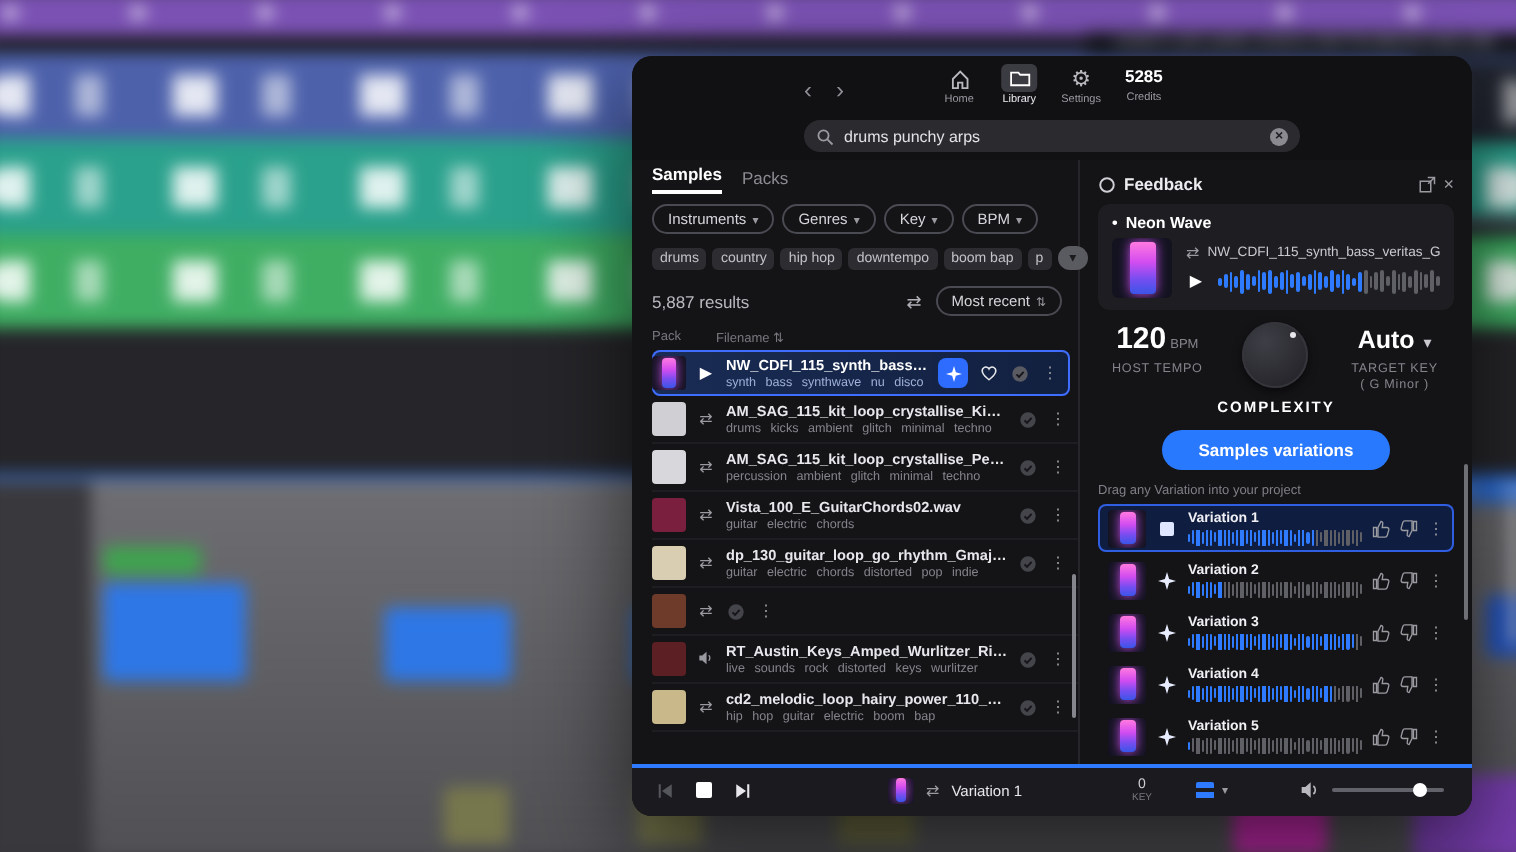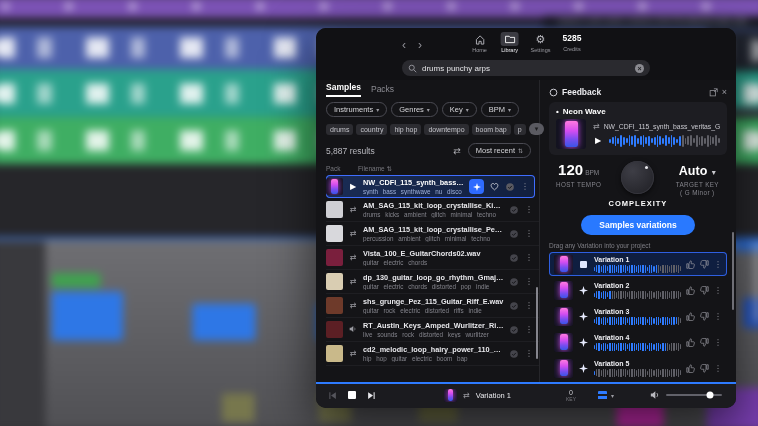--- a/index.html
+++ b/index.html
@@ -391,24 +391,20 @@
                     <path d="M3.9 6.2l1.5 1.5 2.8-3" fill="none" stroke="#16161a" stroke-width="1.2"></path>
                   </svg>
                 </span>
               <span class="kebab">⋮</span>
             </div>
           </div>
 
           <div class="srow">
             <div class="art" style="background: rgb(110, 58, 42);"></div>
             <span class="loopg">⇄</span>
-            <div class="meta">
-              <div class="fname">shs_grunge_Pez_115_Guitar_Riff_E.wav</div>
-              <div class="tags">guitar rock electric distorted riffs indie</div>
-            </div>
             <div class="acts">
               <span class="ic">
                   <svg width="10" height="10" viewBox="0 0 12 12">
                     <circle cx="6" cy="6" r="4.6" fill="#44444b"></circle>
                     <path d="M3.9 6.2l1.5 1.5 2.8-3" fill="none" stroke="#16161a" stroke-width="1.2"></path>
                   </svg>
                 </span>
               <span class="kebab">⋮</span>
             </div>
           </div>

